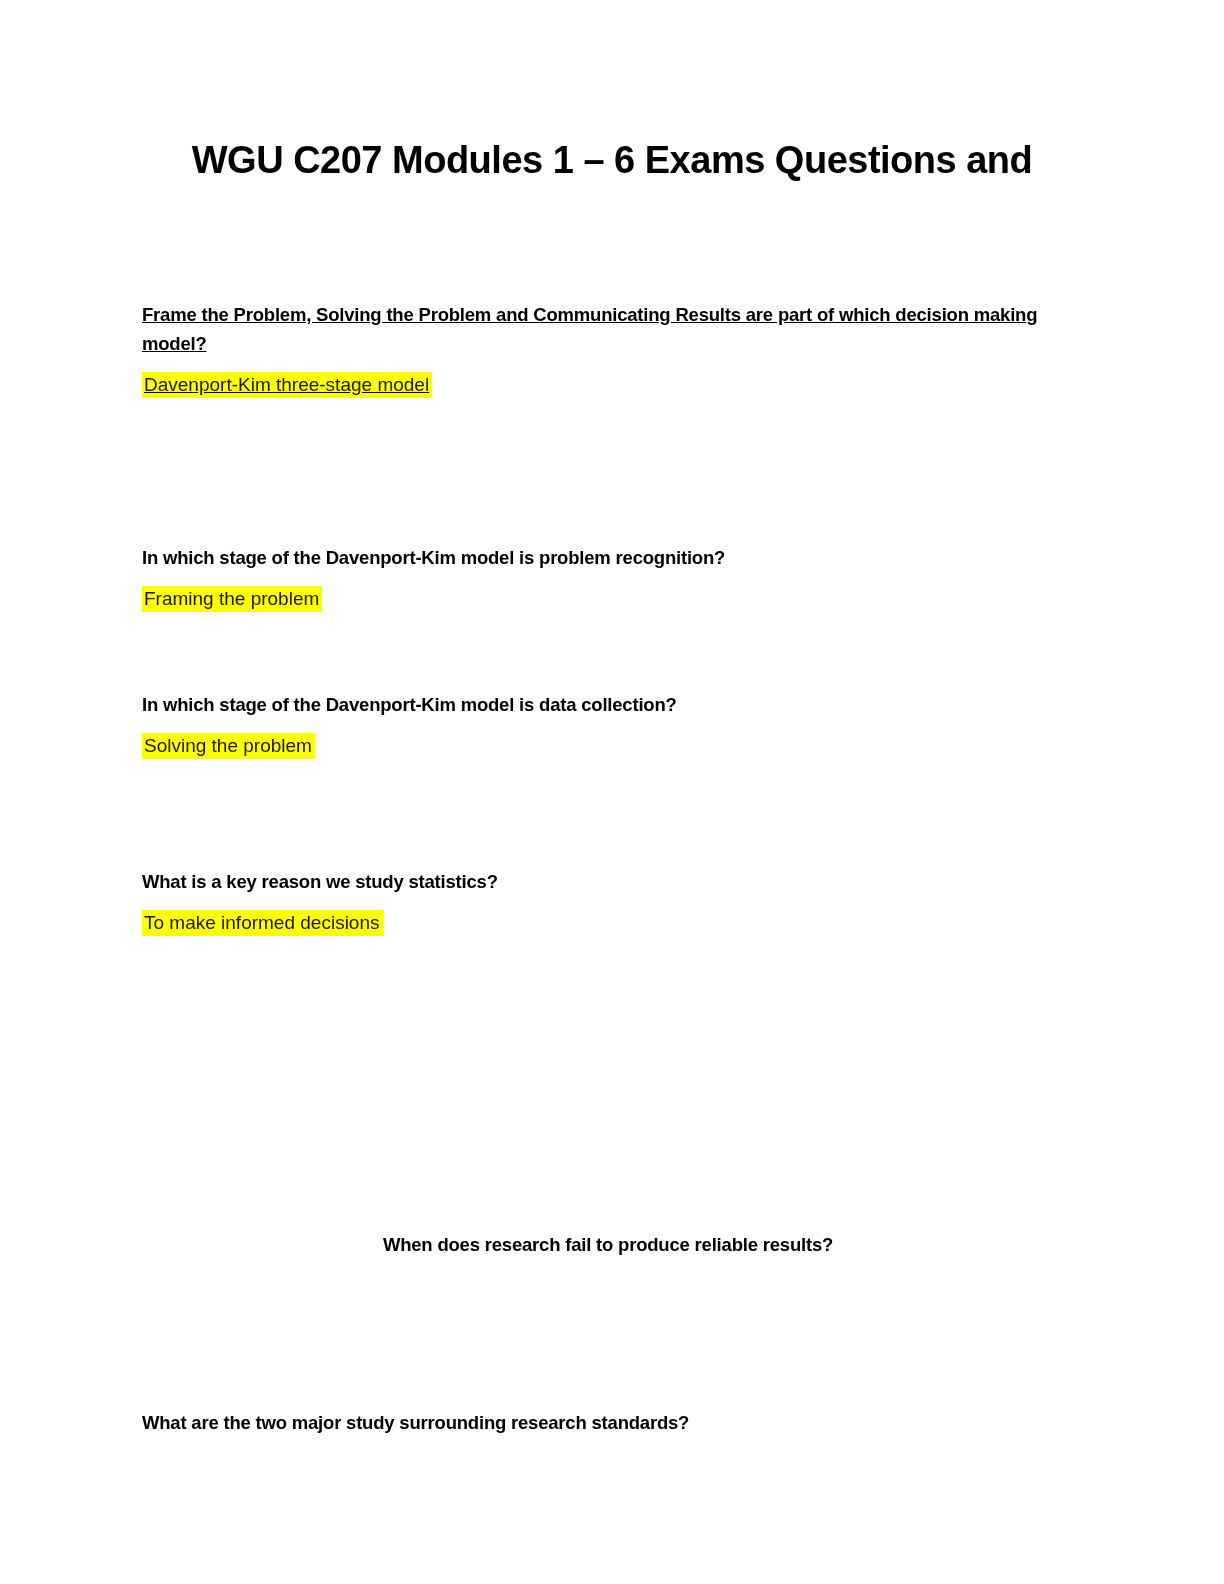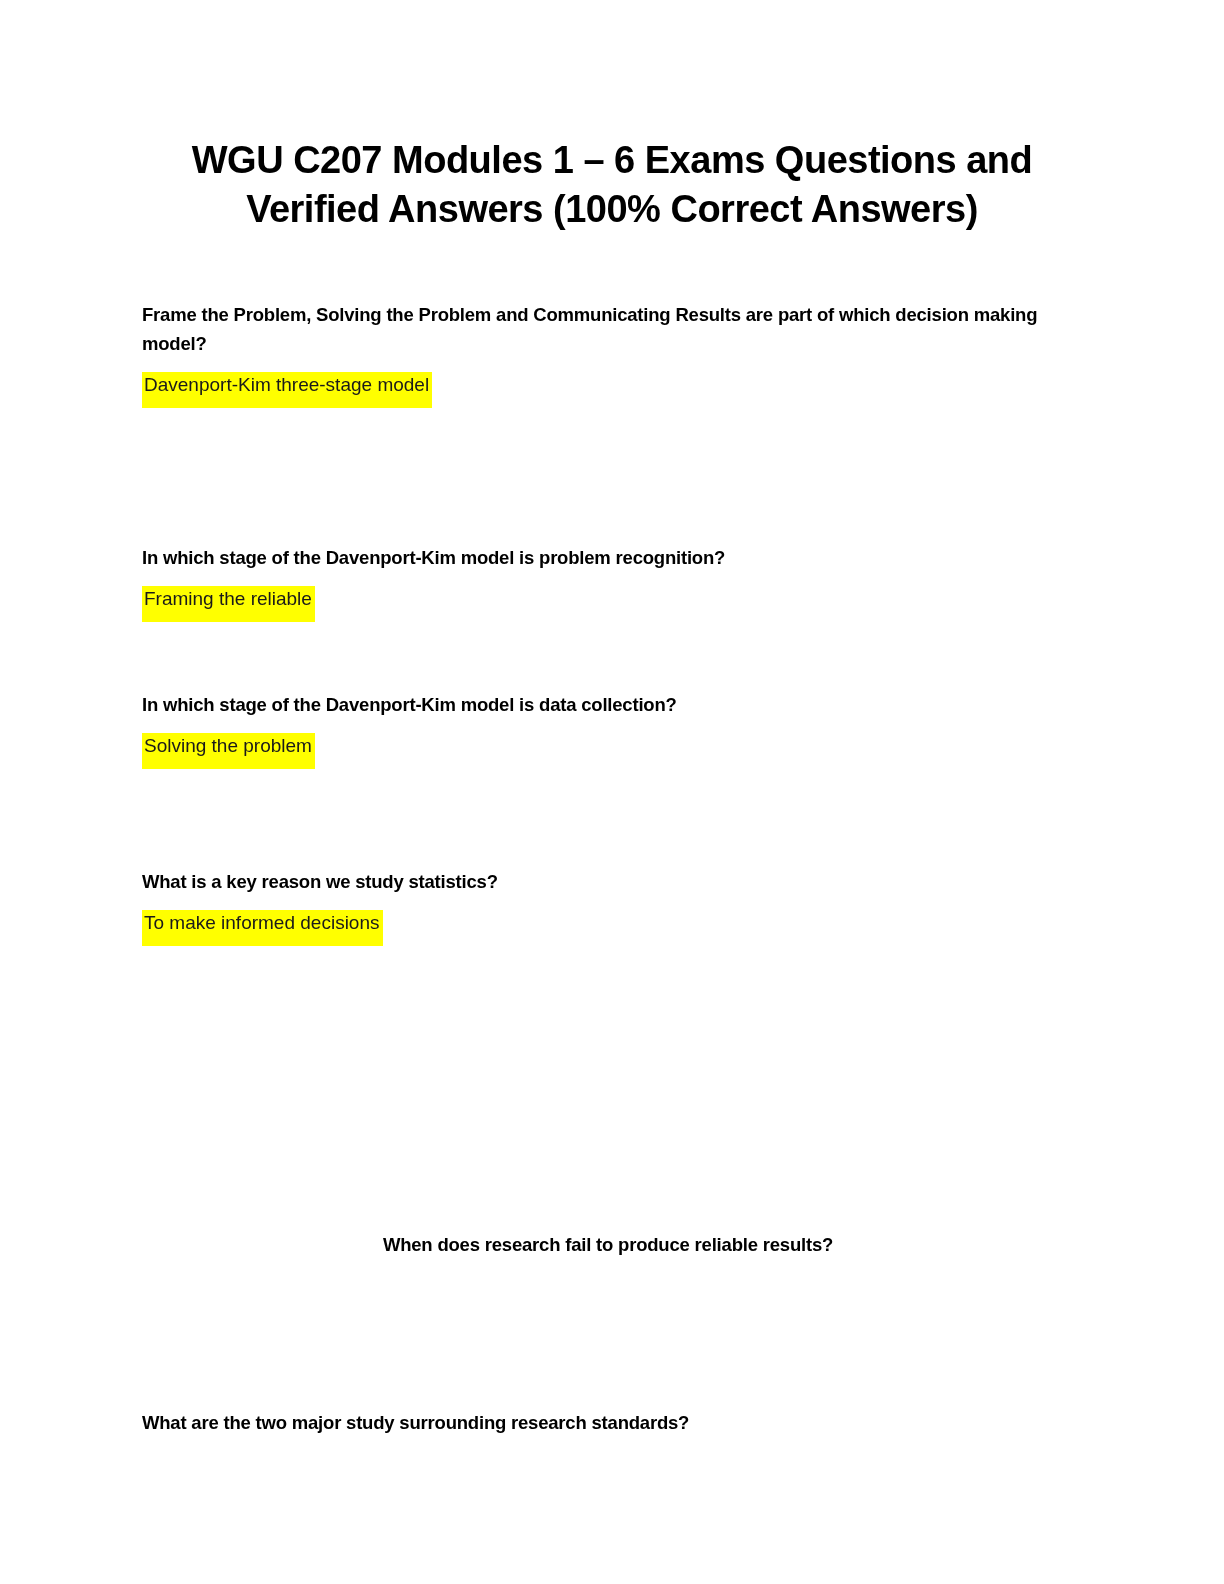--- a/index.html
+++ b/index.html
@@ -46,48 +46,47 @@
   }
   .a {
     margin: 13px 0 0 0;
     font-size: 19px;
     line-height: 27px;
     font-weight: 400;
   }
   .a mark {
     background: #ffff00;
     color: #1a1a1a;
-    padding: 2px 3px 13px 2px;
+    padding: 2px 3px 3px 2px;
   }
-  .b1 { top: 300px; }
+  .b1 { top: 300px; text-decoration: underline; }
   .b2 { top: 510px; margin-top: 33px; }
   .b3 { top: 690px; }
   .b4 { top: 867px; }
   .b5 { top: 1050px; }
   .b6 { top: 1230px; text-align: center; }
   .b7 { top: 1408px; }
 </style>
 </head>
 <body>
 
 <div class="page">
 
   <h1 class="doc-title">
     <span class="title-line">WGU C207 Modules 1 – 6 Exams Questions and</span>
-    <span class="title-line">Verified Answers (100% Correct Answers)</span>
   </h1>
 
   <div class="qa b1">
     <p class="q">Frame the Problem, Solving the Problem and Communicating Results are part of which decision making model?</p>
     <p class="a"><mark>Davenport-Kim three-stage model</mark></p>
   </div>
 
   <div class="qa b2">
     <p class="q">In which stage of the Davenport-Kim model is problem recognition?</p>
-    <p class="a"><mark>Framing the reliable</mark></p>
+    <p class="a"><mark>Framing the problem</mark></p>
   </div>
 
   <div class="qa b4">
     <p class="q">What is a key reason we study statistics?</p>
     <p class="a"><mark>To make informed decisions</mark></p>
   </div>
 
   <div class="qa b3">
     <p class="q">In which stage of the Davenport-Kim model is data collection?</p>
     <p class="a"><mark>Solving the problem</mark></p>

